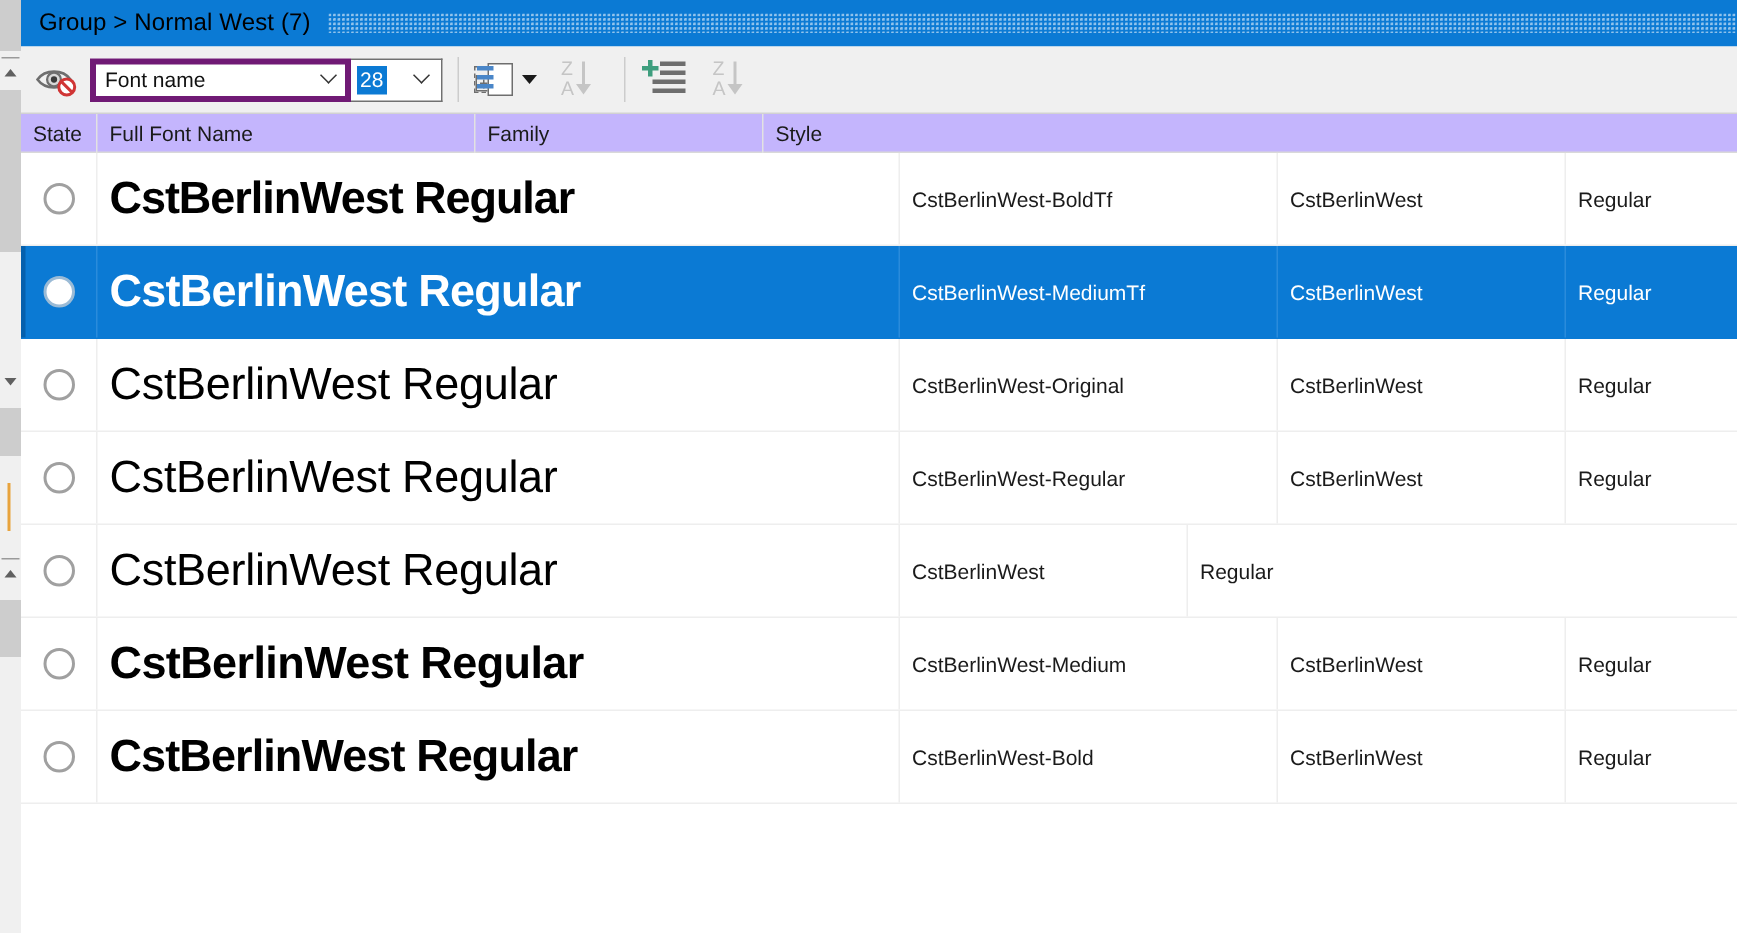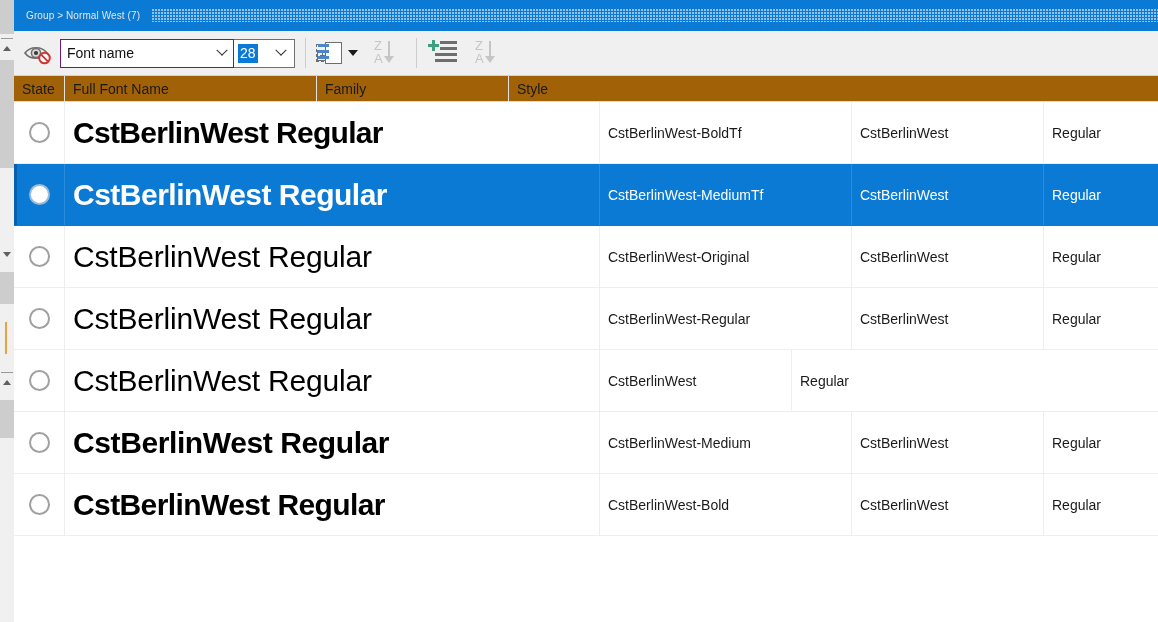--- a/index.html
+++ b/index.html
@@ -34,22 +34,22 @@
 
   
   .titlebar {
     position: absolute; left: 14px; top: 0;
     width: 1144px; height: 31px;
     background: #0b7ad4;
     display: flex; align-items: center;
     overflow: hidden;
   }
   .titlebar-text {
-    color: #e5e5e5;
-    font-size: 10px;
+    color: #000000;
+    font-size: 16px;
     padding-left: 12px;
     white-space: nowrap;
     letter-spacing: 0.1px;
   }
   .titlebar-dots {
     flex: 1; height: 13px; margin-left: 12px; margin-right: 0;
     background-image:
       radial-gradient(circle at 1px 1px, rgba(255,255,255,0.55) 0.9px, transparent 1.1px);
     background-size: 3px 3px;
   }
@@ -69,21 +69,21 @@
     background: transparent; border: none;
   }
 
   
   .combo {
     position: relative;
     height: 29px;
     width: 174px;
     margin-left: 4px;
     background: #ffffff;
-    border: 1px solid #701a75;
+    border: 4px solid #701a75;
     display: flex; align-items: center;
   }
   .combo-text {
     font-size: 14px; color: #111; padding-left: 6px;
     flex: 1; white-space: nowrap; overflow: hidden;
   }
   .combo-arrow {
     width: 22px; height: 27px;
     display: flex; align-items: center; justify-content: center;
   }
@@ -187,21 +187,21 @@
   
   .grid {
     position: absolute; left: 14px; top: 76px;
     width: 1144px; height: 546px;
     background: #ffffff;
     overflow: hidden;
   }
   .grid-head {
     display: flex; height: 26px;
     border-bottom: 1px solid #d9d9d9;
-    background: #a16207;
+    background: #c4b5fd;
   }
   .gh {
     font-size: 14px; color: #1a1a1a;
     display: flex; align-items: center;
     padding-left: 8px;
     border-right: 1px solid #e2e2e2;
     height: 26px;
   }
   .c-state { width: 51px; flex: none; }
   .c-prev  { width: 535px; flex: none; }

